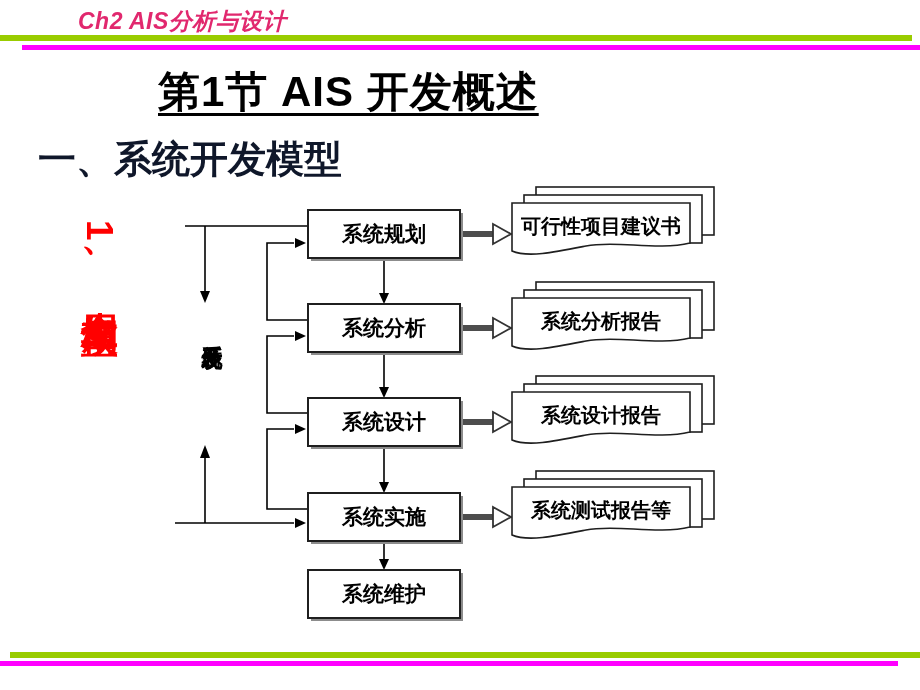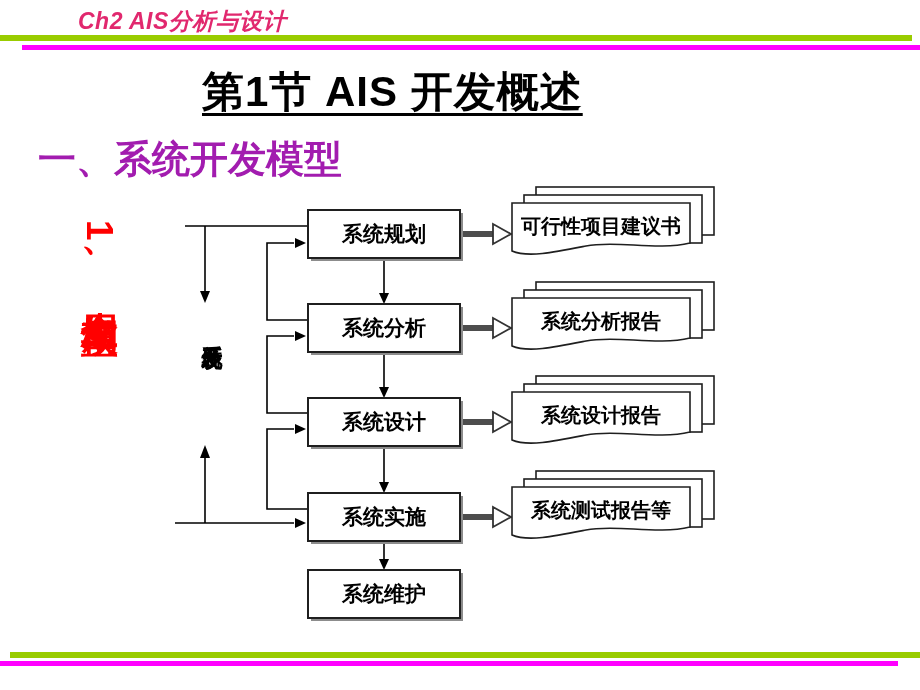--- a/index.html
+++ b/index.html
@@ -17,25 +17,25 @@
   .rule-green   { background:#99cc00; height:6px; }
   .rule-magenta { background:#ff00ff; height:5px; }
   .rule-green.top    { left:0; top:35px; width:912px; }
   .rule-magenta.top  { left:22px; top:45px; width:898px; }
   .rule-green.bottom   { left:10px; top:652px; width:910px; }
   .rule-magenta.bottom { left:0;  top:661px; width:898px; }
   .page-title {
     position:absolute; left:158px; top:64px;
     font-size:42px; font-weight:bold; color:#000;
     letter-spacing:1px; white-space:nowrap;
-    text-decoration:underline; text-decoration-thickness:3px; text-underline-offset:7px;margin-left:44px;
+    text-decoration:underline; text-decoration-thickness:3px; text-underline-offset:7px;
   }
   .section-heading {
     position:absolute; left:38px; top:134px;
-    font-size:38px; font-weight:bold; color:#a21caf; white-space:nowrap;
+    font-size:38px; font-weight:bold; color:#0f172a; white-space:nowrap;
   }
   .side-label {
     position:absolute; left:74px; top:220px; height:340px;
     writing-mode:vertical-rl; text-orientation:mixed;
     font-size:37px; font-weight:bold; color:#ff0000; letter-spacing:2px;
     white-space:nowrap;
   }
   .cycle-label {
     position:absolute; left:198px; top:328px; height:120px;
     writing-mode:vertical-rl; text-orientation:upright;

